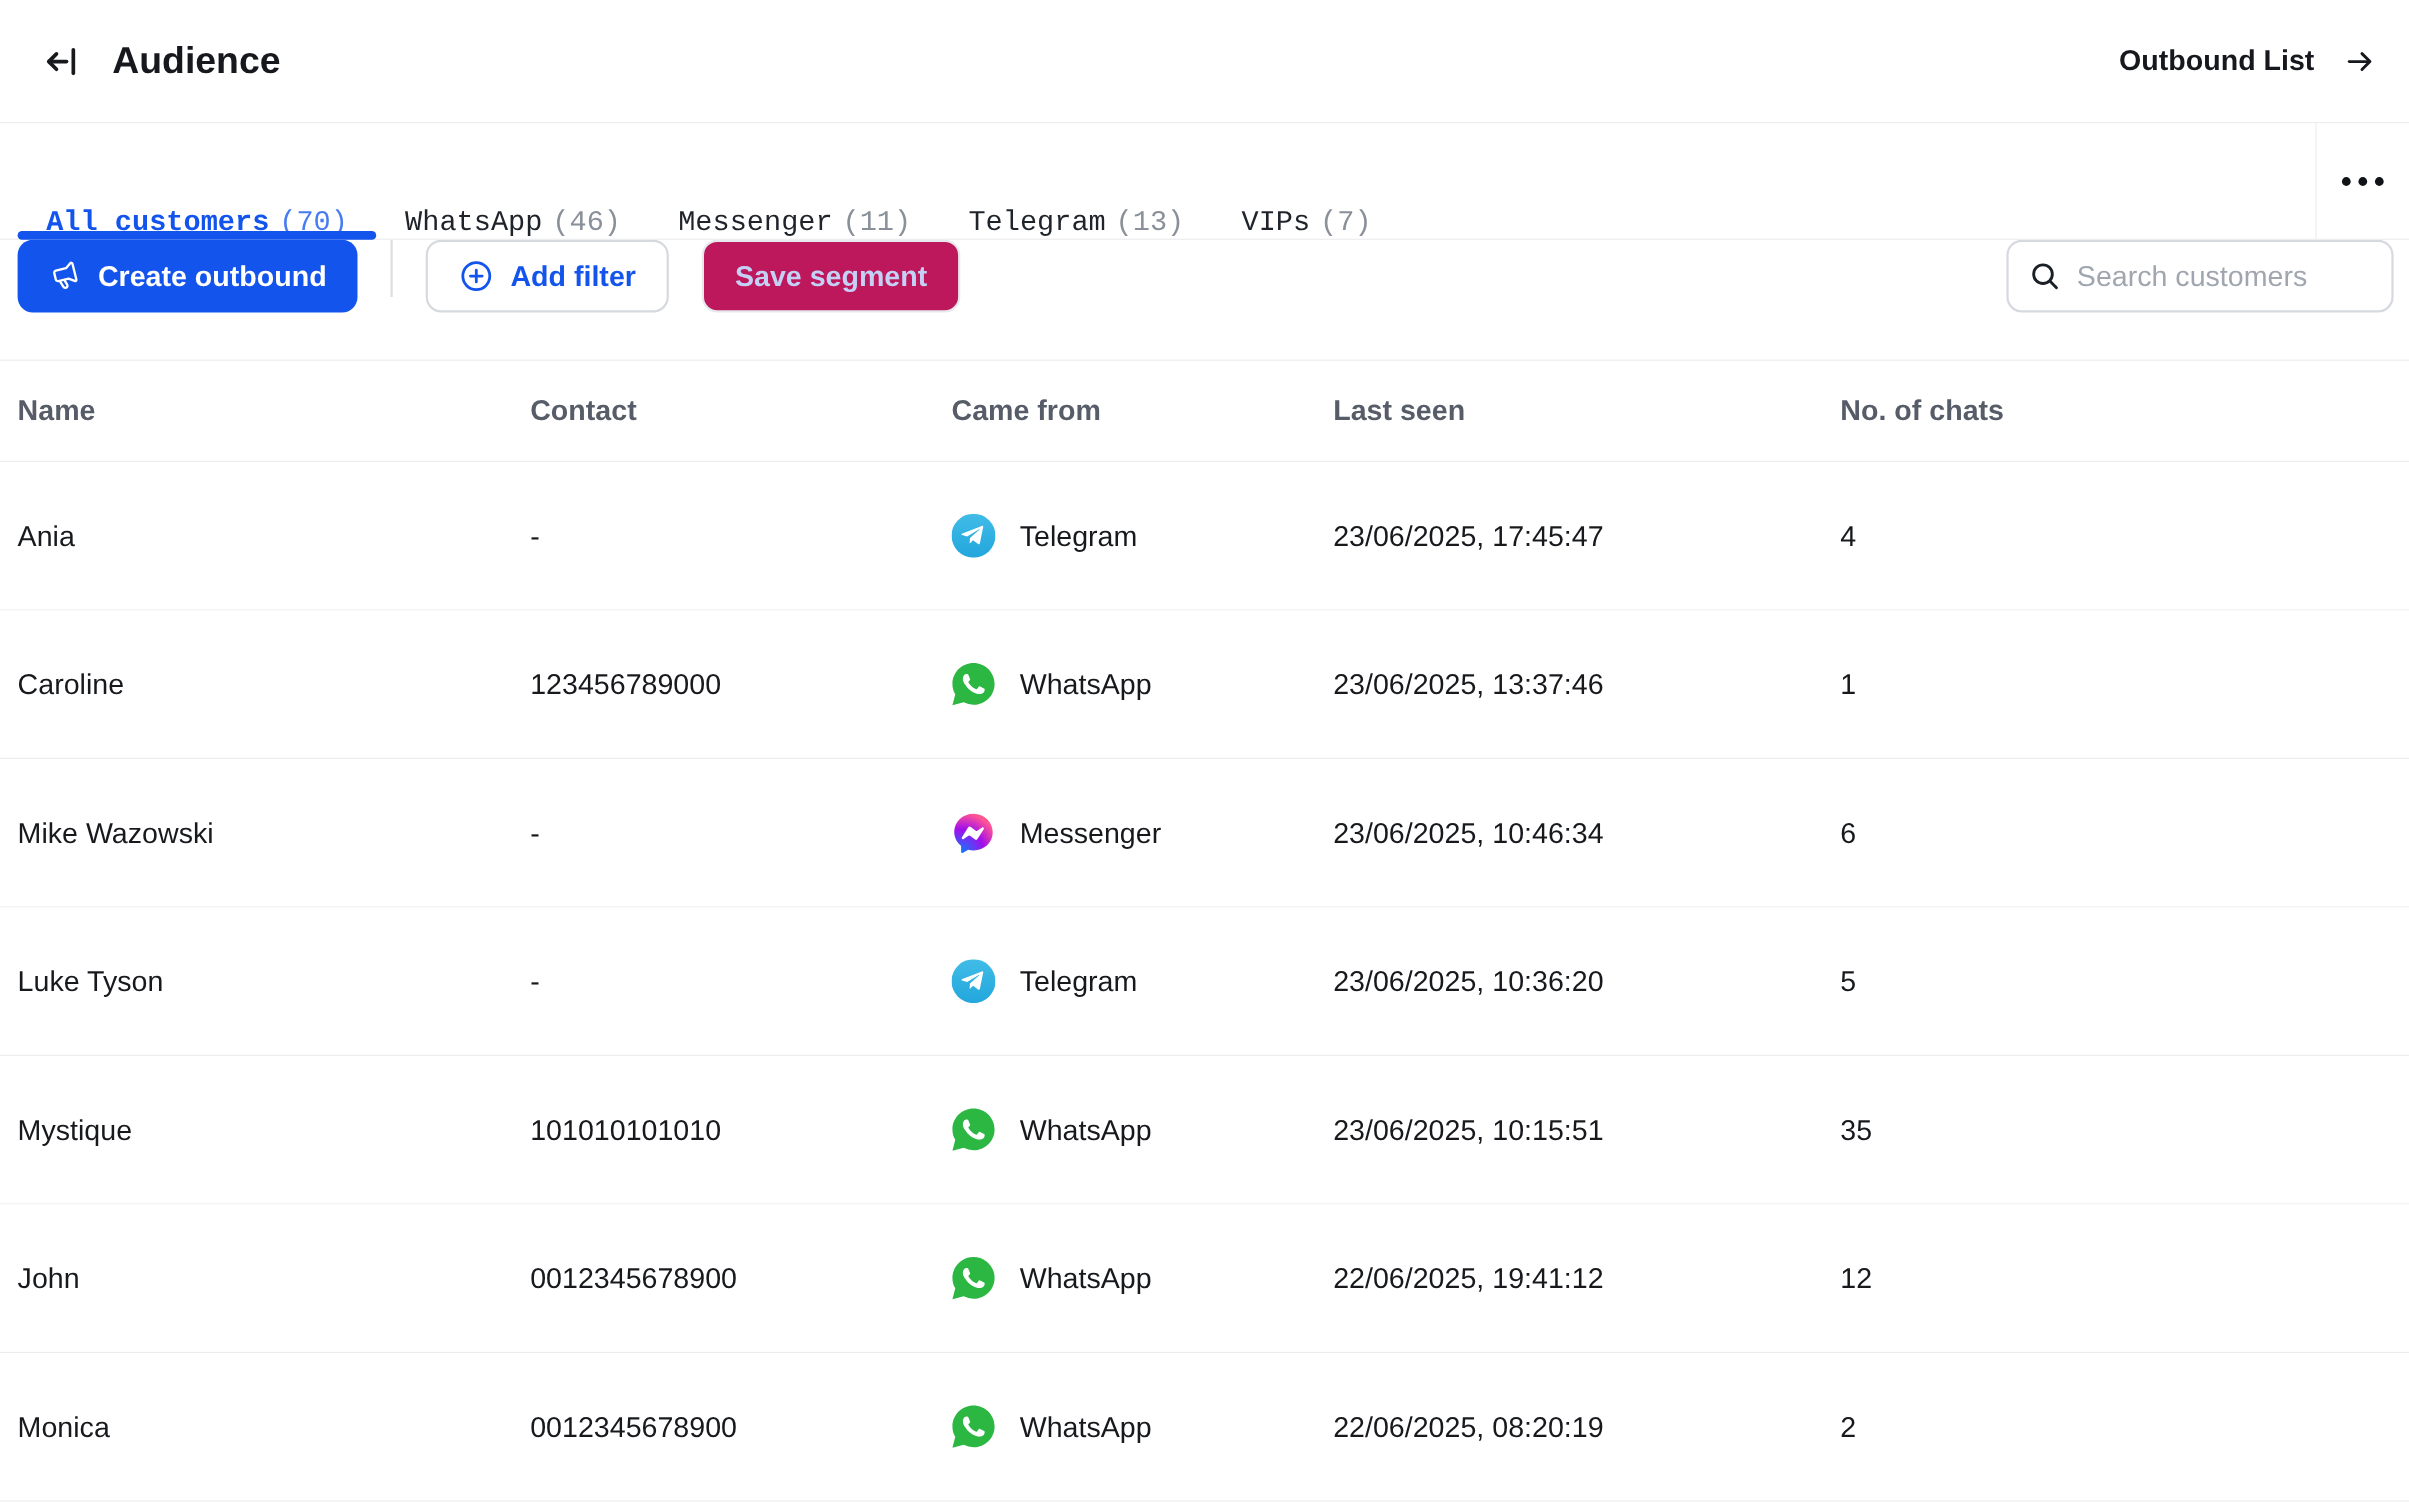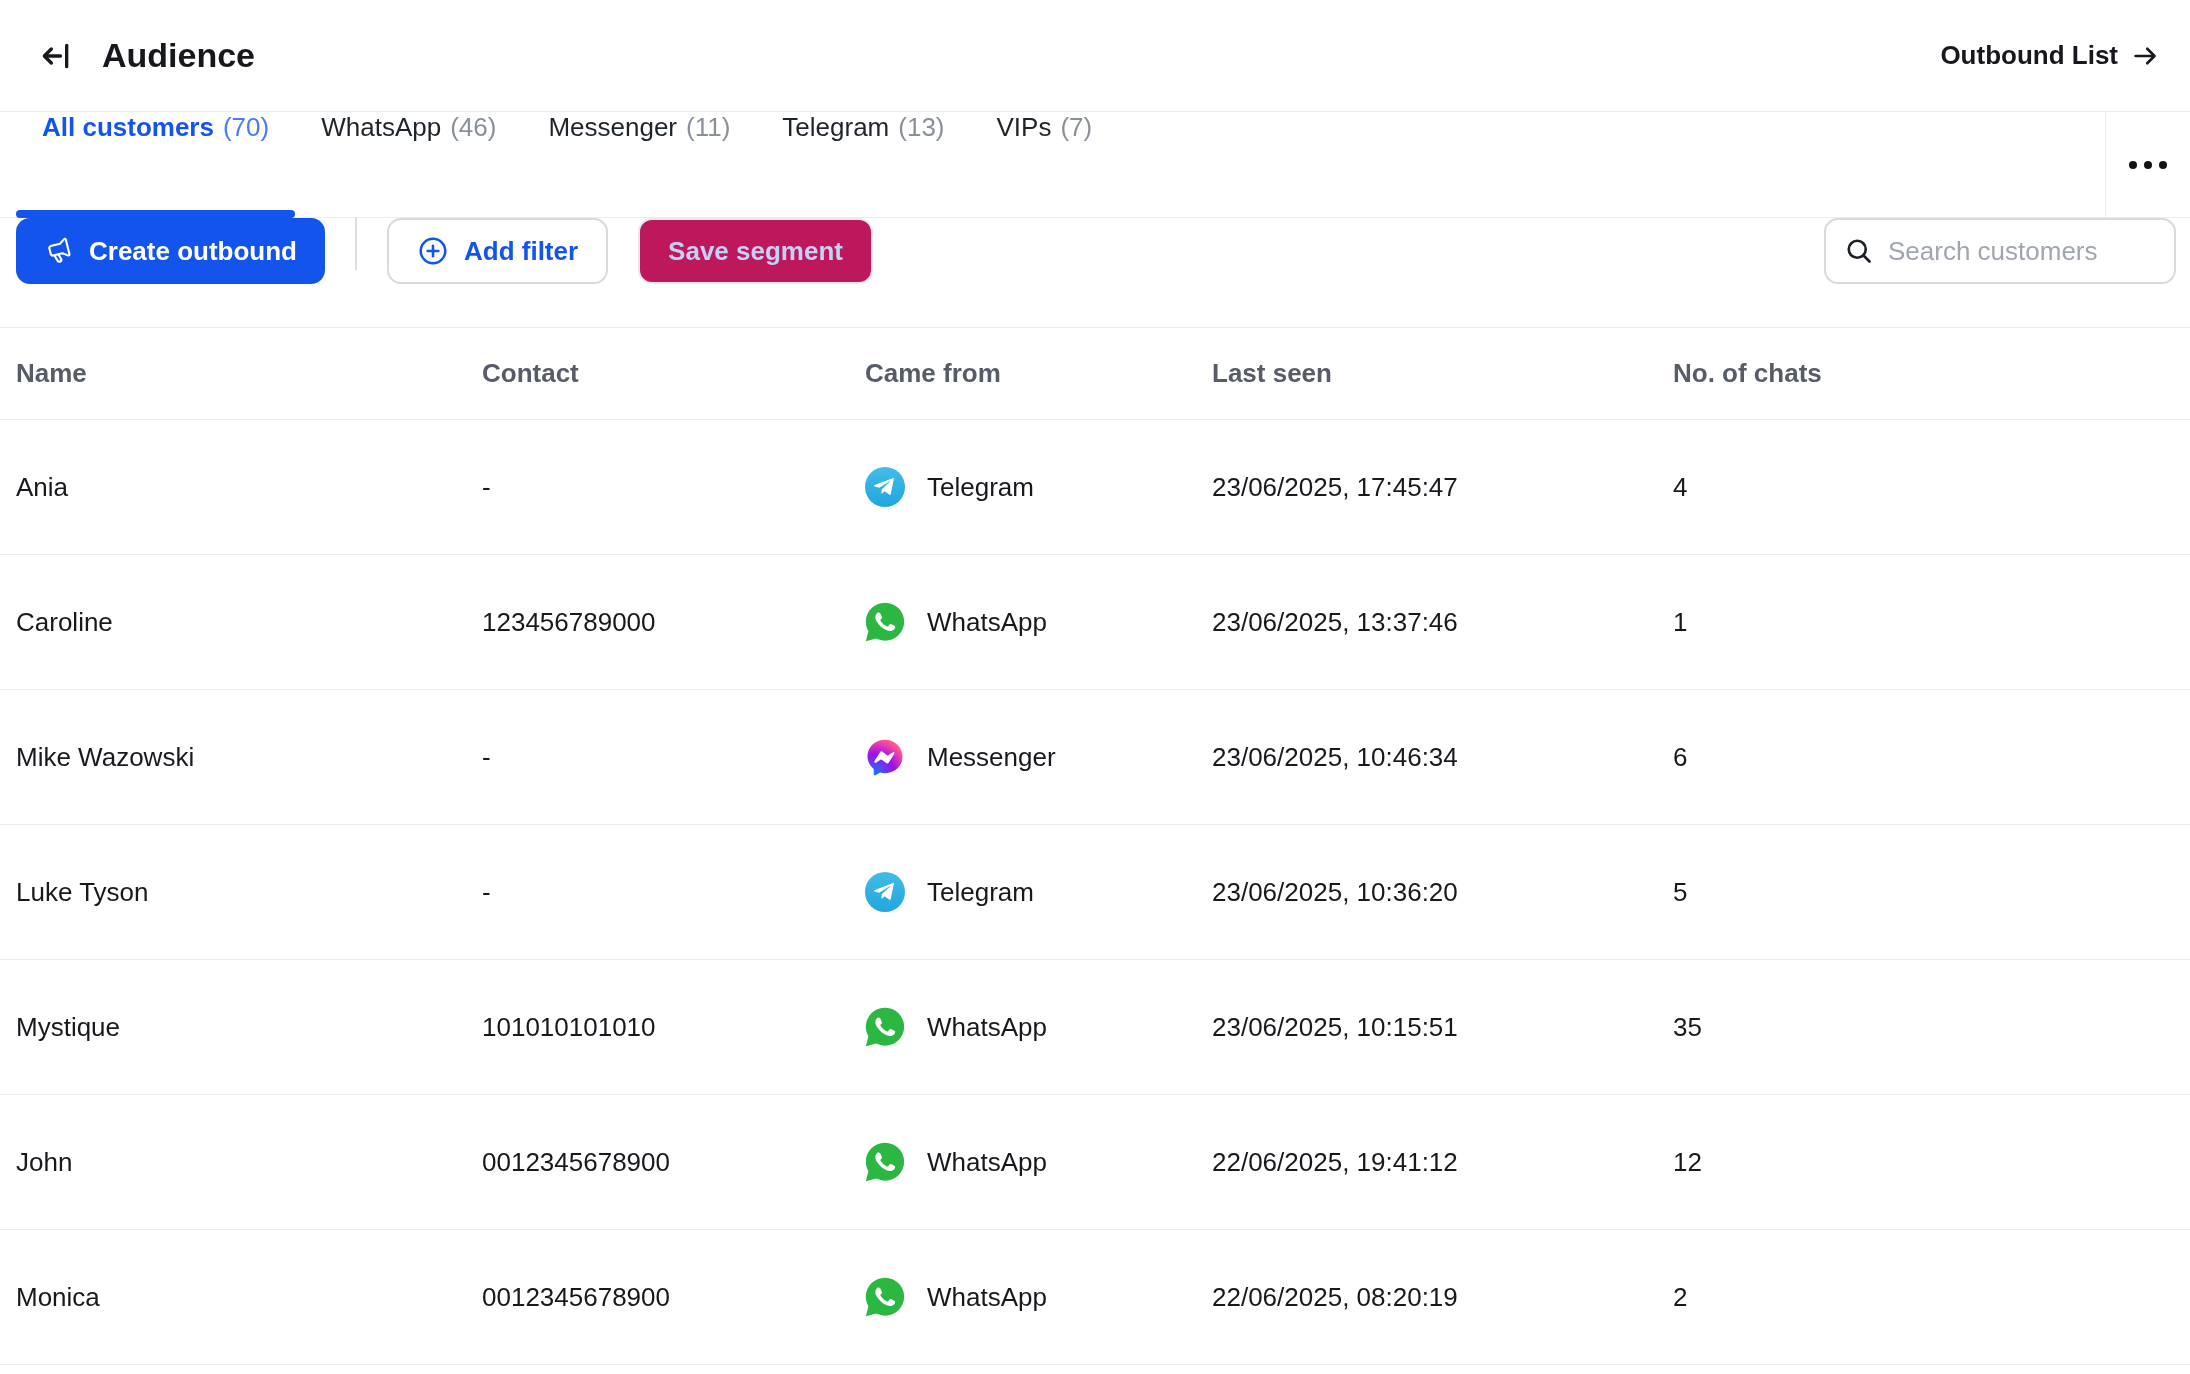--- a/index.html
+++ b/index.html
@@ -3,26 +3,26 @@
 <meta charset="utf-8">
 <style>
   * { margin:0; padding:0; box-sizing:border-box; }
   html,body { width:2190px; height:1374px; background:#fff; overflow:hidden; }
   body { font-family:"Liberation Sans","DejaVu Sans",sans-serif; color:#17191D; position:relative; }
 
   
   .header { height:112px; display:flex; align-items:center; padding:0 30px 0 34px; border-bottom:1px solid #EBECEE; }
   .back-btn { width:48px; height:48px; display:flex; align-items:center; justify-content:center; margin-right:20px; cursor:pointer; background:none; border:none; }
   .page-title { font-size:34px; font-weight:700; color:#16181D; }
-  .header-right { margin-left:auto; display:flex; align-items:center; gap:12px; font-size:26px; font-weight:700; color:#16181D; cursor:pointer; }
+  .header-right { margin-left:auto; display:flex; align-items:center; gap:26px; font-size:26px; font-weight:700; color:#16181D; cursor:pointer; }
 
   
   .tabbar { height:106px; border-bottom:1px solid #EBECEE; display:flex; align-items:stretch; padding-left:16px; position:relative; }
   .tabbar::after { content:""; position:absolute; right:84px; top:0; bottom:0; width:1px; background:#EBECEE; }
-  .tab { display:flex; align-items:flex-start; padding:0 26px; font-size:26px; color:#1F242B; position:relative; cursor:pointer; white-space:nowrap; }
+  .tab { display:flex; align-items:flex-end; padding:0 26px; font-size:26px; color:#1F242B; position:relative; cursor:pointer; white-space:nowrap;font-family:Liberation Mono, monospace; }
   .tab .count { color:#8A9099; margin-left:9px; }
   .tab.active { color:#1355EC; font-weight:700; }
   .tab.active .count { color:#477BF0; font-weight:400; }
   .tab.active::before { content:""; position:absolute; left:0; right:0; bottom:-1px; height:8px; background:#1355EC; border-radius:6px; }
   .more-btn { position:absolute; right:0; top:0; bottom:0; width:84px; display:flex; align-items:center; justify-content:center; gap:7px; cursor:pointer; background:none; border:none; }
   .more-btn i { width:8px; height:8px; border-radius:50%; background:#101317; }
 
   
   .toolbar { height:110px; border-bottom:1px solid #EBECEE; display:flex; align-items:flex-start; gap:30px; padding:0 14px 0 16px; }
   .btn { height:66px; border-radius:14px; font-family:inherit; font-size:26px; font-weight:700; display:inline-flex; align-items:center; gap:15px; padding:0 28px; cursor:pointer; white-space:nowrap; }

